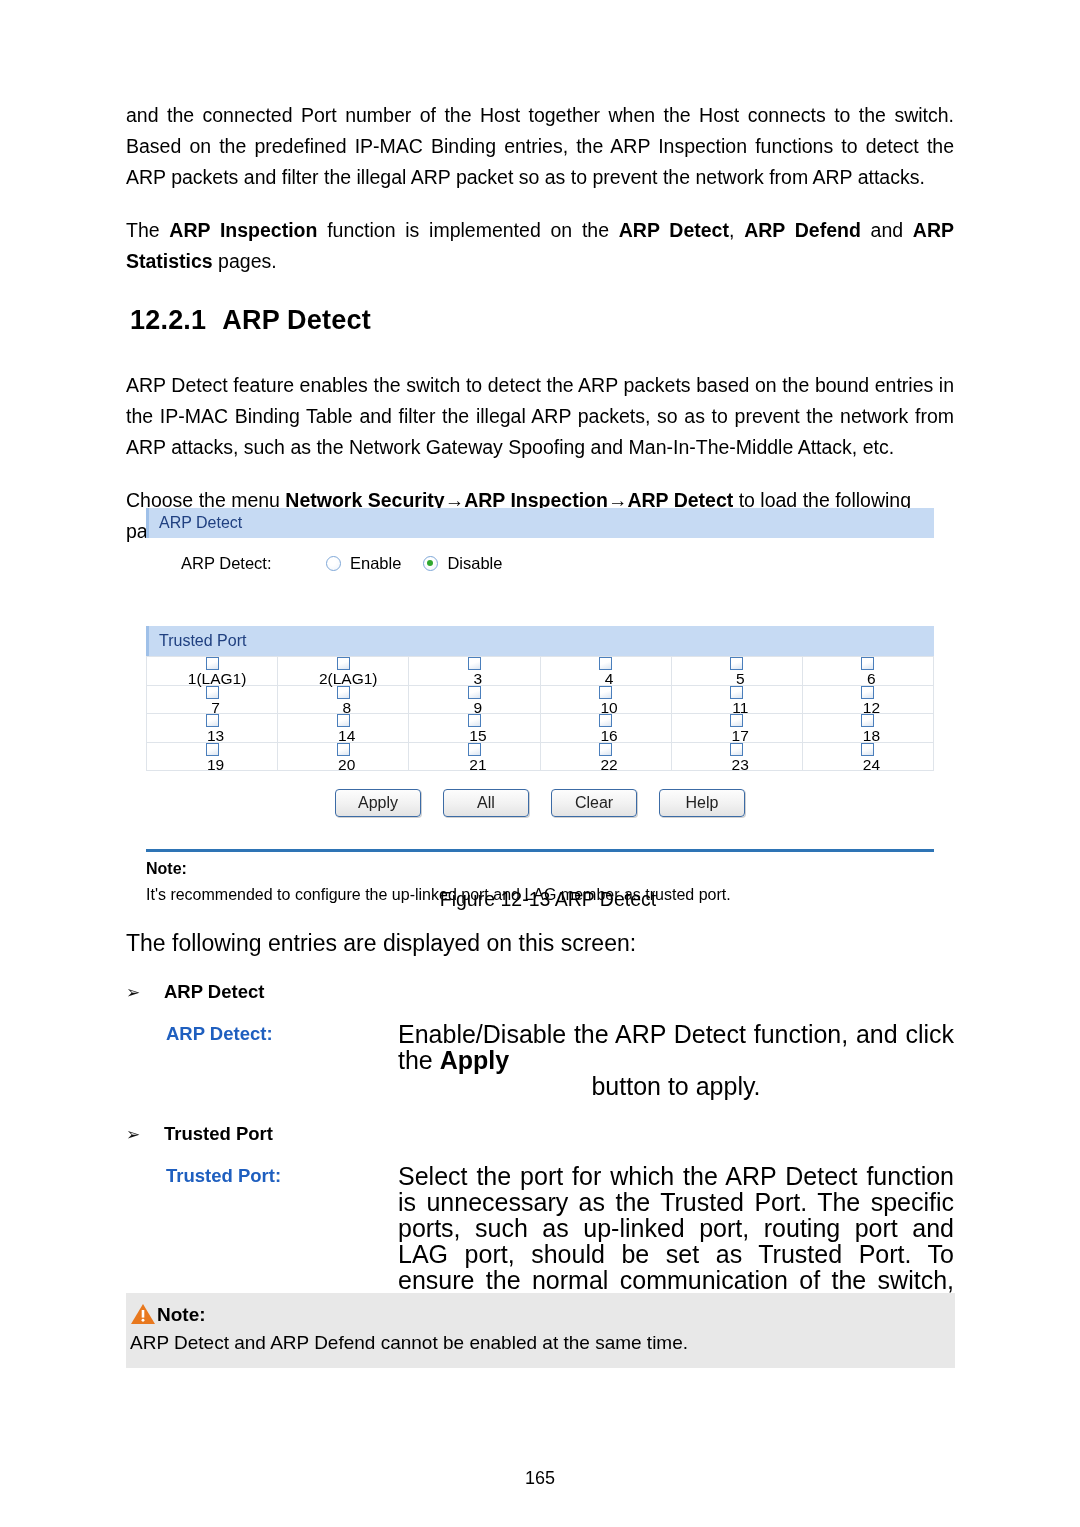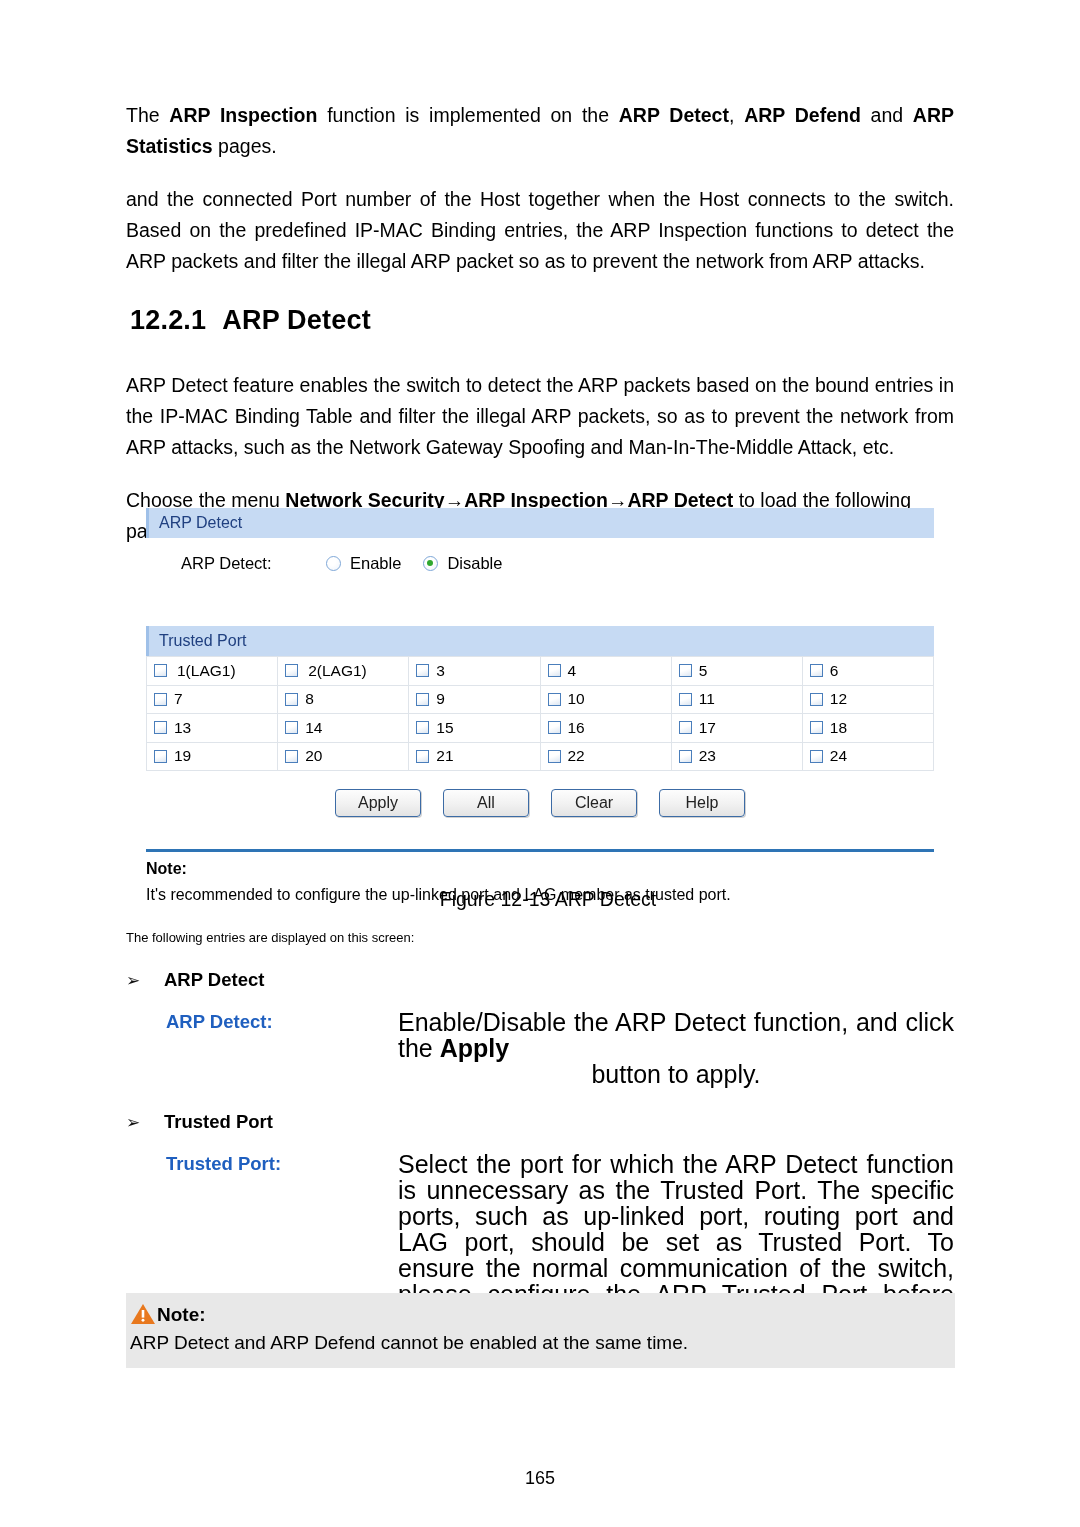--- a/index.html
+++ b/index.html
@@ -112,20 +112,21 @@
   }
   .port-cell {
     display: flex;
     align-items: center;
     height: 28.5px;
     padding-left: 7px;
     box-sizing: border-box;
     border-right: 1px solid #dfe4ea;
     border-bottom: 1px solid #dfe4ea;
     font-size: 15.5px;
+    flex-direction: column;
   }
   .cb {
     width: 13px; height: 13px;
     border: 1.5px solid #4a7ebb;
     background: linear-gradient(160deg, #ffffff 45%, #dce6f2 100%);
     box-sizing: border-box;
     margin-right: 7px;
     flex: 0 0 auto;
   }
   .port-cell.wide .lbl { margin-left: 3px; }
@@ -184,21 +185,21 @@
   }
 
   
   .lower {
     position: absolute;
     left: 126px;
     top: 930px;
     width: 828px;
   }
   .intro-line {
-    font-size: 13px;
+    font-size: 23px;
     margin: 0 0 24px 0;
   }
   .bullet {
     display: flex;
     align-items: baseline;
     margin: 0 0 18px 0;
   }
   .bullet .arrow {
     width: 38px;
     font-size: 17px;
@@ -271,25 +272,25 @@
     font-size: 18px;
   }
 </style>
 </head>
 <body>
 
 <div class="page">
 
   <div class="content">
 
+    <p class="para">and the connected Port number of the Host together when the Host connects to the switch. Based on the predefined IP-MAC Binding entries, the ARP Inspection functions to detect the ARP packets and filter the illegal ARP packet so as to prevent the network from ARP attacks.</p>
+
     <p class="para">
       <span>The </span><b>ARP Inspection</b><span> function is implemented on the </span><b>ARP Detect</b><span>, </span><b>ARP Defend</b><span> and </span><b>ARP Statistics</b><span> pages.</span>
     </p>
-
-    <p class="para">and the connected Port number of the Host together when the Host connects to the switch. Based on the predefined IP-MAC Binding entries, the ARP Inspection functions to detect the ARP packets and filter the illegal ARP packet so as to prevent the network from ARP attacks.</p>
 
     <h2 class="section-heading">
       <span class="num">12.2.1</span><span>ARP Detect</span>
     </h2>
 
     <p class="para">ARP Detect feature enables the switch to detect the ARP packets based on the bound entries in the IP-MAC Binding Table and filter the illegal ARP packets, so as to prevent the network from ARP attacks, such as the Network Gateway Spoofing and Man-In-The-Middle Attack, etc.</p>
 
     <p class="para last-line-normal">
       <span>Choose the menu </span><b>Network Security→ARP Inspection→ARP Detect</b><span> to load the following page.</span>
     </p>

